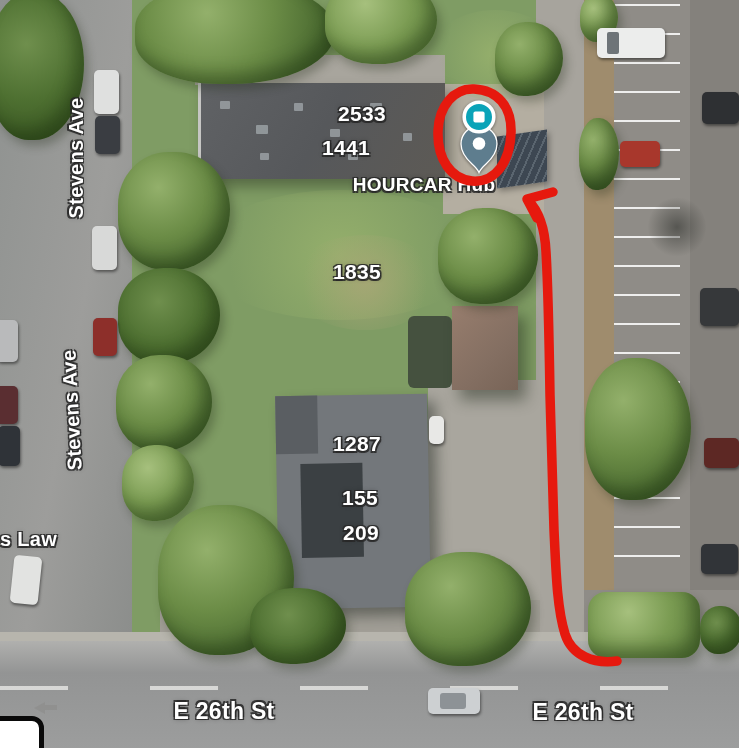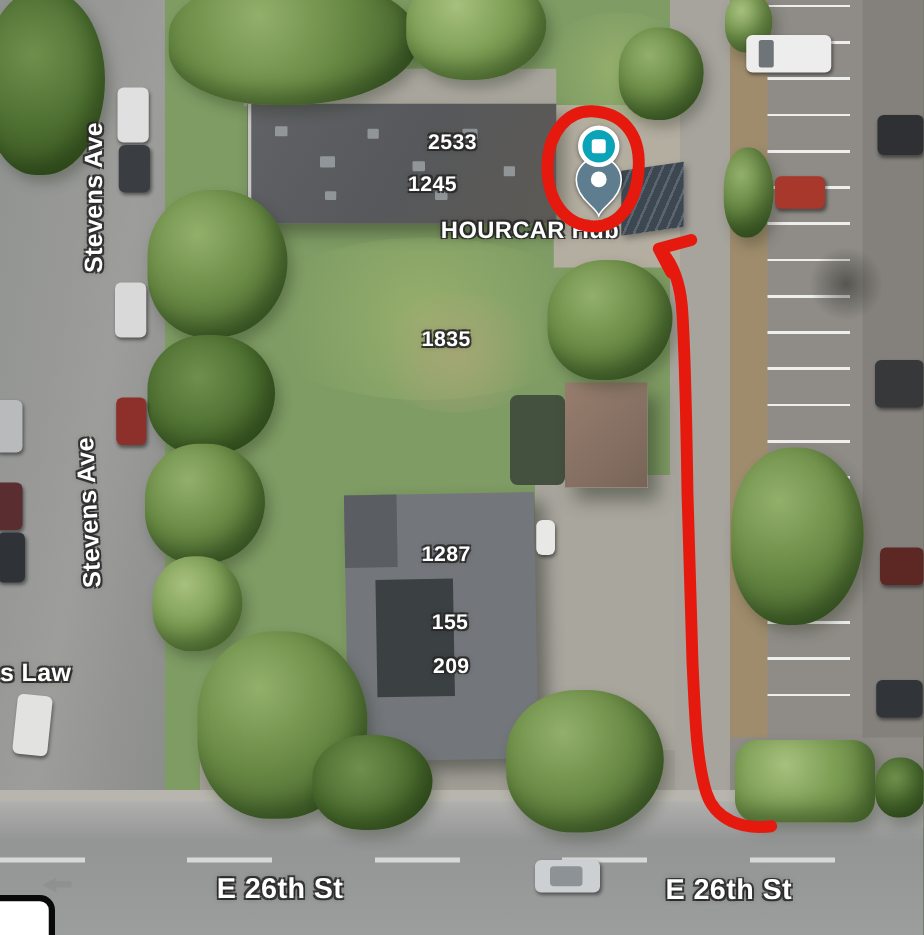--- a/index.html
+++ b/index.html
@@ -15,21 +15,21 @@
         background:radial-gradient(circle, rgba(150,176,108,.95), rgba(127,156,100,0) 72%);}
   .drypatch{position:absolute;border-radius:50%;
         background:radial-gradient(circle, rgba(168,166,118,.85), rgba(168,166,118,0) 70%);}
   .car{position:absolute;border-radius:5px;box-shadow:1px 2px 3px rgba(0,0,0,.45);}
   .maplabel{position:absolute;font-weight:700;color:#fff;white-space:nowrap;letter-spacing:.3px;
         text-shadow:-1.5px -1.5px 0 rgba(40,40,40,.85), 1.5px -1.5px 0 rgba(40,40,40,.85),
                     -1.5px 1.5px 0 rgba(40,40,40,.85), 1.5px 1.5px 0 rgba(40,40,40,.85),
                     0 0 5px rgba(0,0,0,.35);}
   .lbl-street{font-size:20px;}
   .lbl-road{font-size:23px;}
-  .lbl-addr{font-size:17px;}
+  .lbl-addr{font-size:21px;}
   .lbl-poi{font-size:19px;}
   .ctr{transform:translate(-50%,-50%);}
   .vent{position:absolute;background:#9aa0a3;opacity:.85;border-radius:1px;}
   svg{display:block;}
 </style>
 </head>
 <body>
 
 <div class="stage">
 
@@ -115,21 +115,21 @@
   <div class="car" style="left:428px;top:688px;width:52px;height:26px;background:#cdd0d2;">
     <div class="abs" style="left:12px;top:5px;width:26px;height:16px;background:#8d9296;border-radius:3px;"></div>
   </div>
 
   <div class="maplabel lbl-street ctr" style="left:76px;top:158px;transform:translate(-50%,-50%) rotate(-90deg);">Stevens Ave</div>
   <div class="maplabel lbl-street ctr" style="left:72px;top:410px;transform:translate(-50%,-50%) rotate(-93deg);">Stevens Ave</div>
   <div class="maplabel lbl-road ctr" style="left:224px;top:711px;">E 26th St</div>
   <div class="maplabel lbl-road ctr" style="left:583px;top:712px;">E 26th St</div>
   <div class="maplabel lbl-poi" style="left:0px;top:528px;font-size:20px;">s Law</div>
   <div class="maplabel lbl-addr ctr" style="left:362px;top:114px;">2533</div>
-  <div class="maplabel lbl-addr ctr" style="left:346px;top:148px;">1245</div>
+  <div class="maplabel lbl-addr ctr" style="left:346px;top:148px;">1441</div>
   <div class="maplabel lbl-addr ctr" style="left:357px;top:272px;">1835</div>
   <div class="maplabel lbl-addr ctr" style="left:357px;top:444px;">1287</div>
   <div class="maplabel lbl-addr ctr" style="left:360px;top:498px;">155</div>
   <div class="maplabel lbl-addr ctr" style="left:361px;top:533px;">209</div>
   <div class="maplabel lbl-poi ctr" style="left:424px;top:185px;">HOURCAR Hub</div>
 
   <svg class="abs" style="left:444px;top:86px;filter:drop-shadow(0 1px 1.5px rgba(0,0,0,.45));" width="72" height="92" viewBox="0 0 72 92">
     <path d="M35 40 C25 40 17 48 17 58 C17 66 22 72.5 28 78 C31.5 81.2 34 84.2 35 86.5 C36 84.2 38.5 81.2 42 78 C48 72.5 53 66 53 58 C53 48 45 40 35 40 Z" stroke="#ffffff" stroke-width="1.3" fill="#5e7d8e"></path>
     <circle cx="35" cy="57.5" r="6.3" fill="#ffffff"></circle>
     <circle cx="35" cy="31" r="14.8" stroke="#ffffff" stroke-width="3.6" fill="#0aa3b8"></circle>

